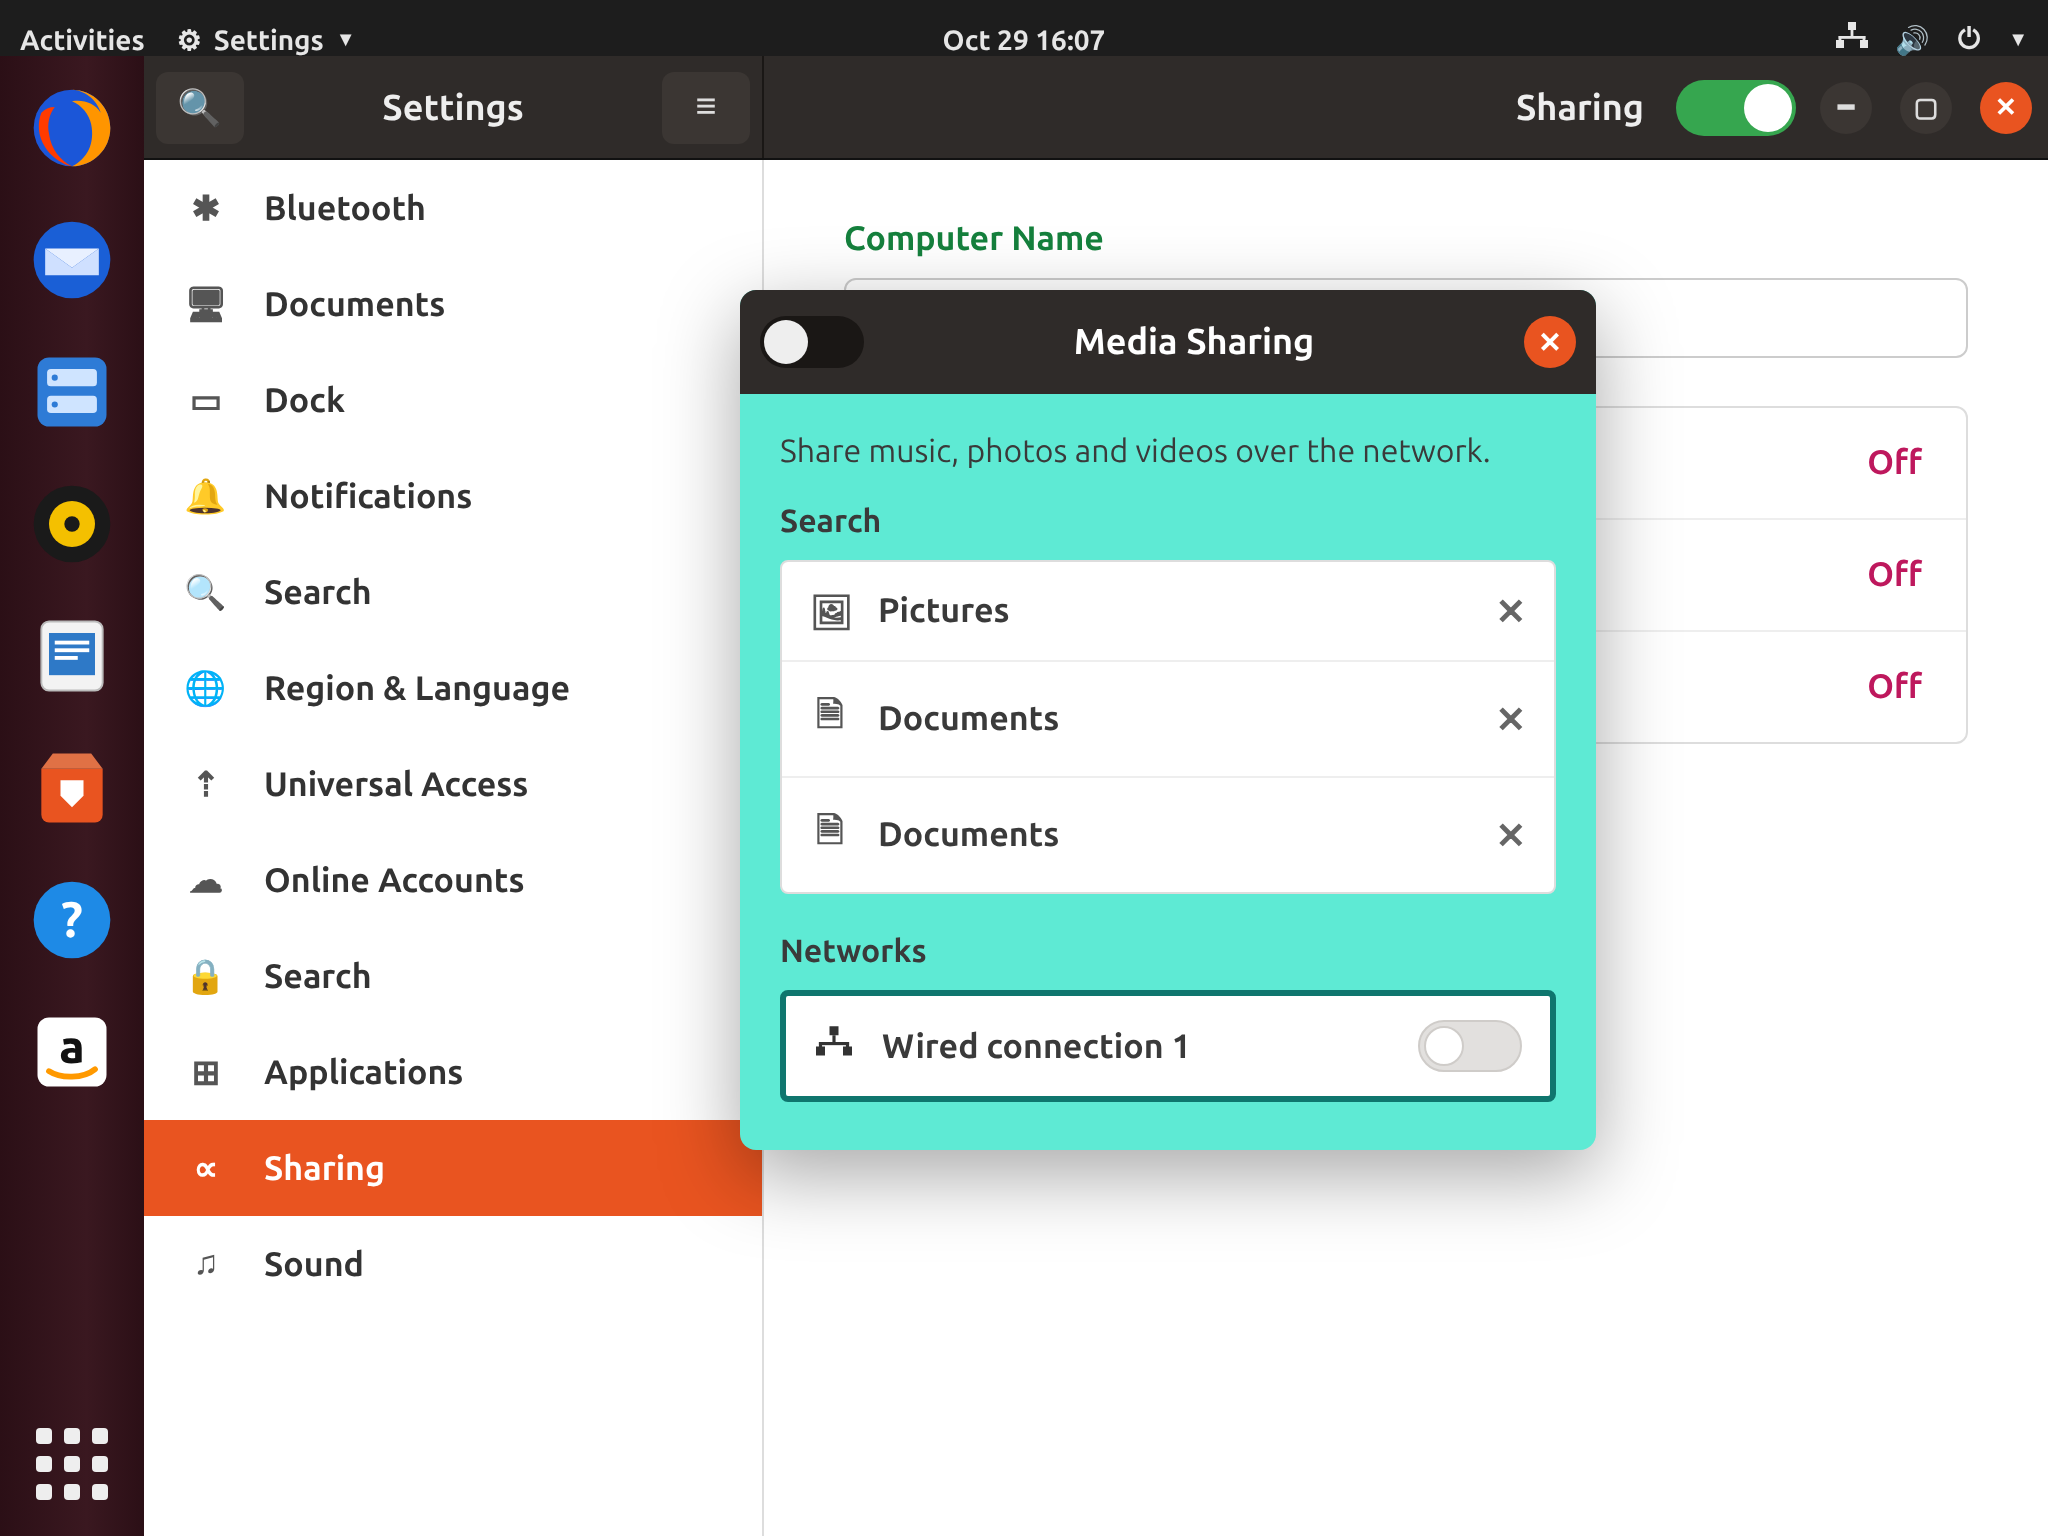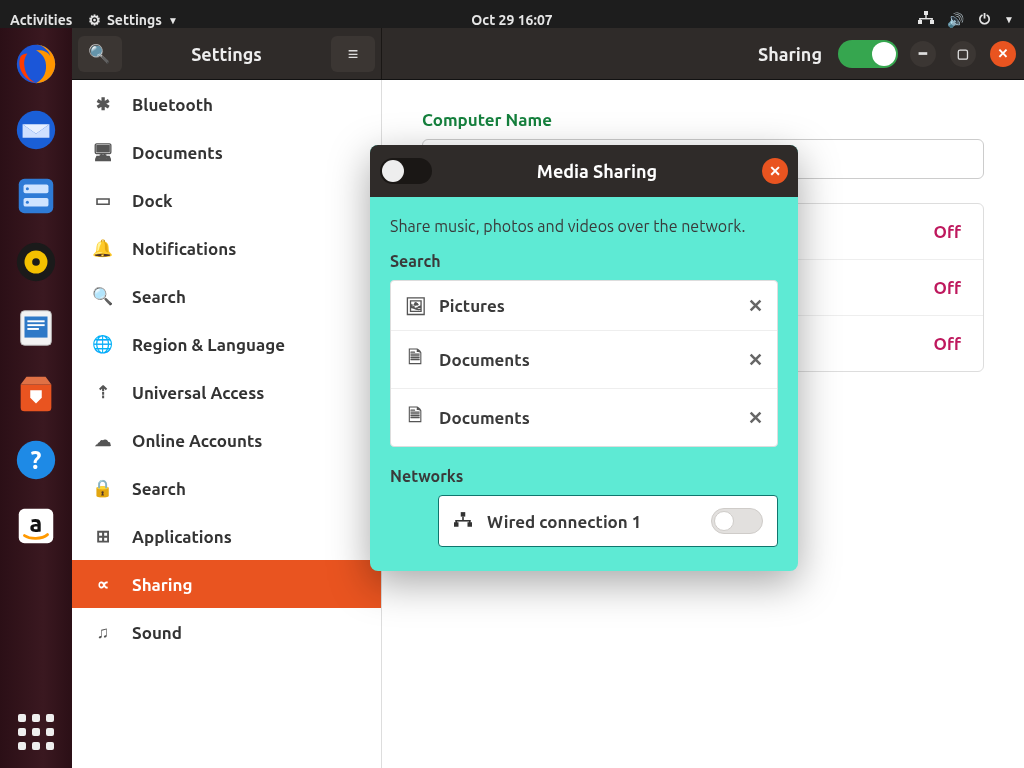--- a/index.html
+++ b/index.html
@@ -128,21 +128,21 @@
   .dialog-body h5 { font-size: 16px; font-weight: 700; margin: 8px 0 10px; }
   .folder-list { border: 1px solid #ddd; border-radius: 4px; background: #fff; }
   .folder-row {
     display: flex; align-items: center; gap: 14px; padding: 14px 14px; border-bottom: 1px solid #eee;
     font-size: 17px; font-weight: 600;
   }
   .folder-row:last-child { border-bottom: none; }
   .folder-row .ficon { width: 20px; text-align: center; color: #555; }
   .folder-row .fname { flex: 1; }
   .folder-row .fremove { color: #666; cursor: pointer; font-size: 18px; }
-  .net-list { border: 1px solid #0f766e; border-radius: 4px; background: #fff; margin-top: 10px; margin-left: 48px; }
+  .net-list { border: 3px solid #0f766e; border-radius: 4px; background: #fff; margin-top: 10px; }
   .net-row {
     display: flex; align-items: center; gap: 14px; padding: 12px 14px; font-size: 17px; font-weight: 600;
   }
   .net-row .nicon { width: 20px; text-align: center; }
   .net-row .nname { flex: 1; }
   .mini-toggle {
     width: 52px; height: 26px; border-radius: 13px; background: #e2e0de; position: relative; cursor: pointer;
     border: 1px solid #cfccc9;
   }
   .mini-toggle .knob {

